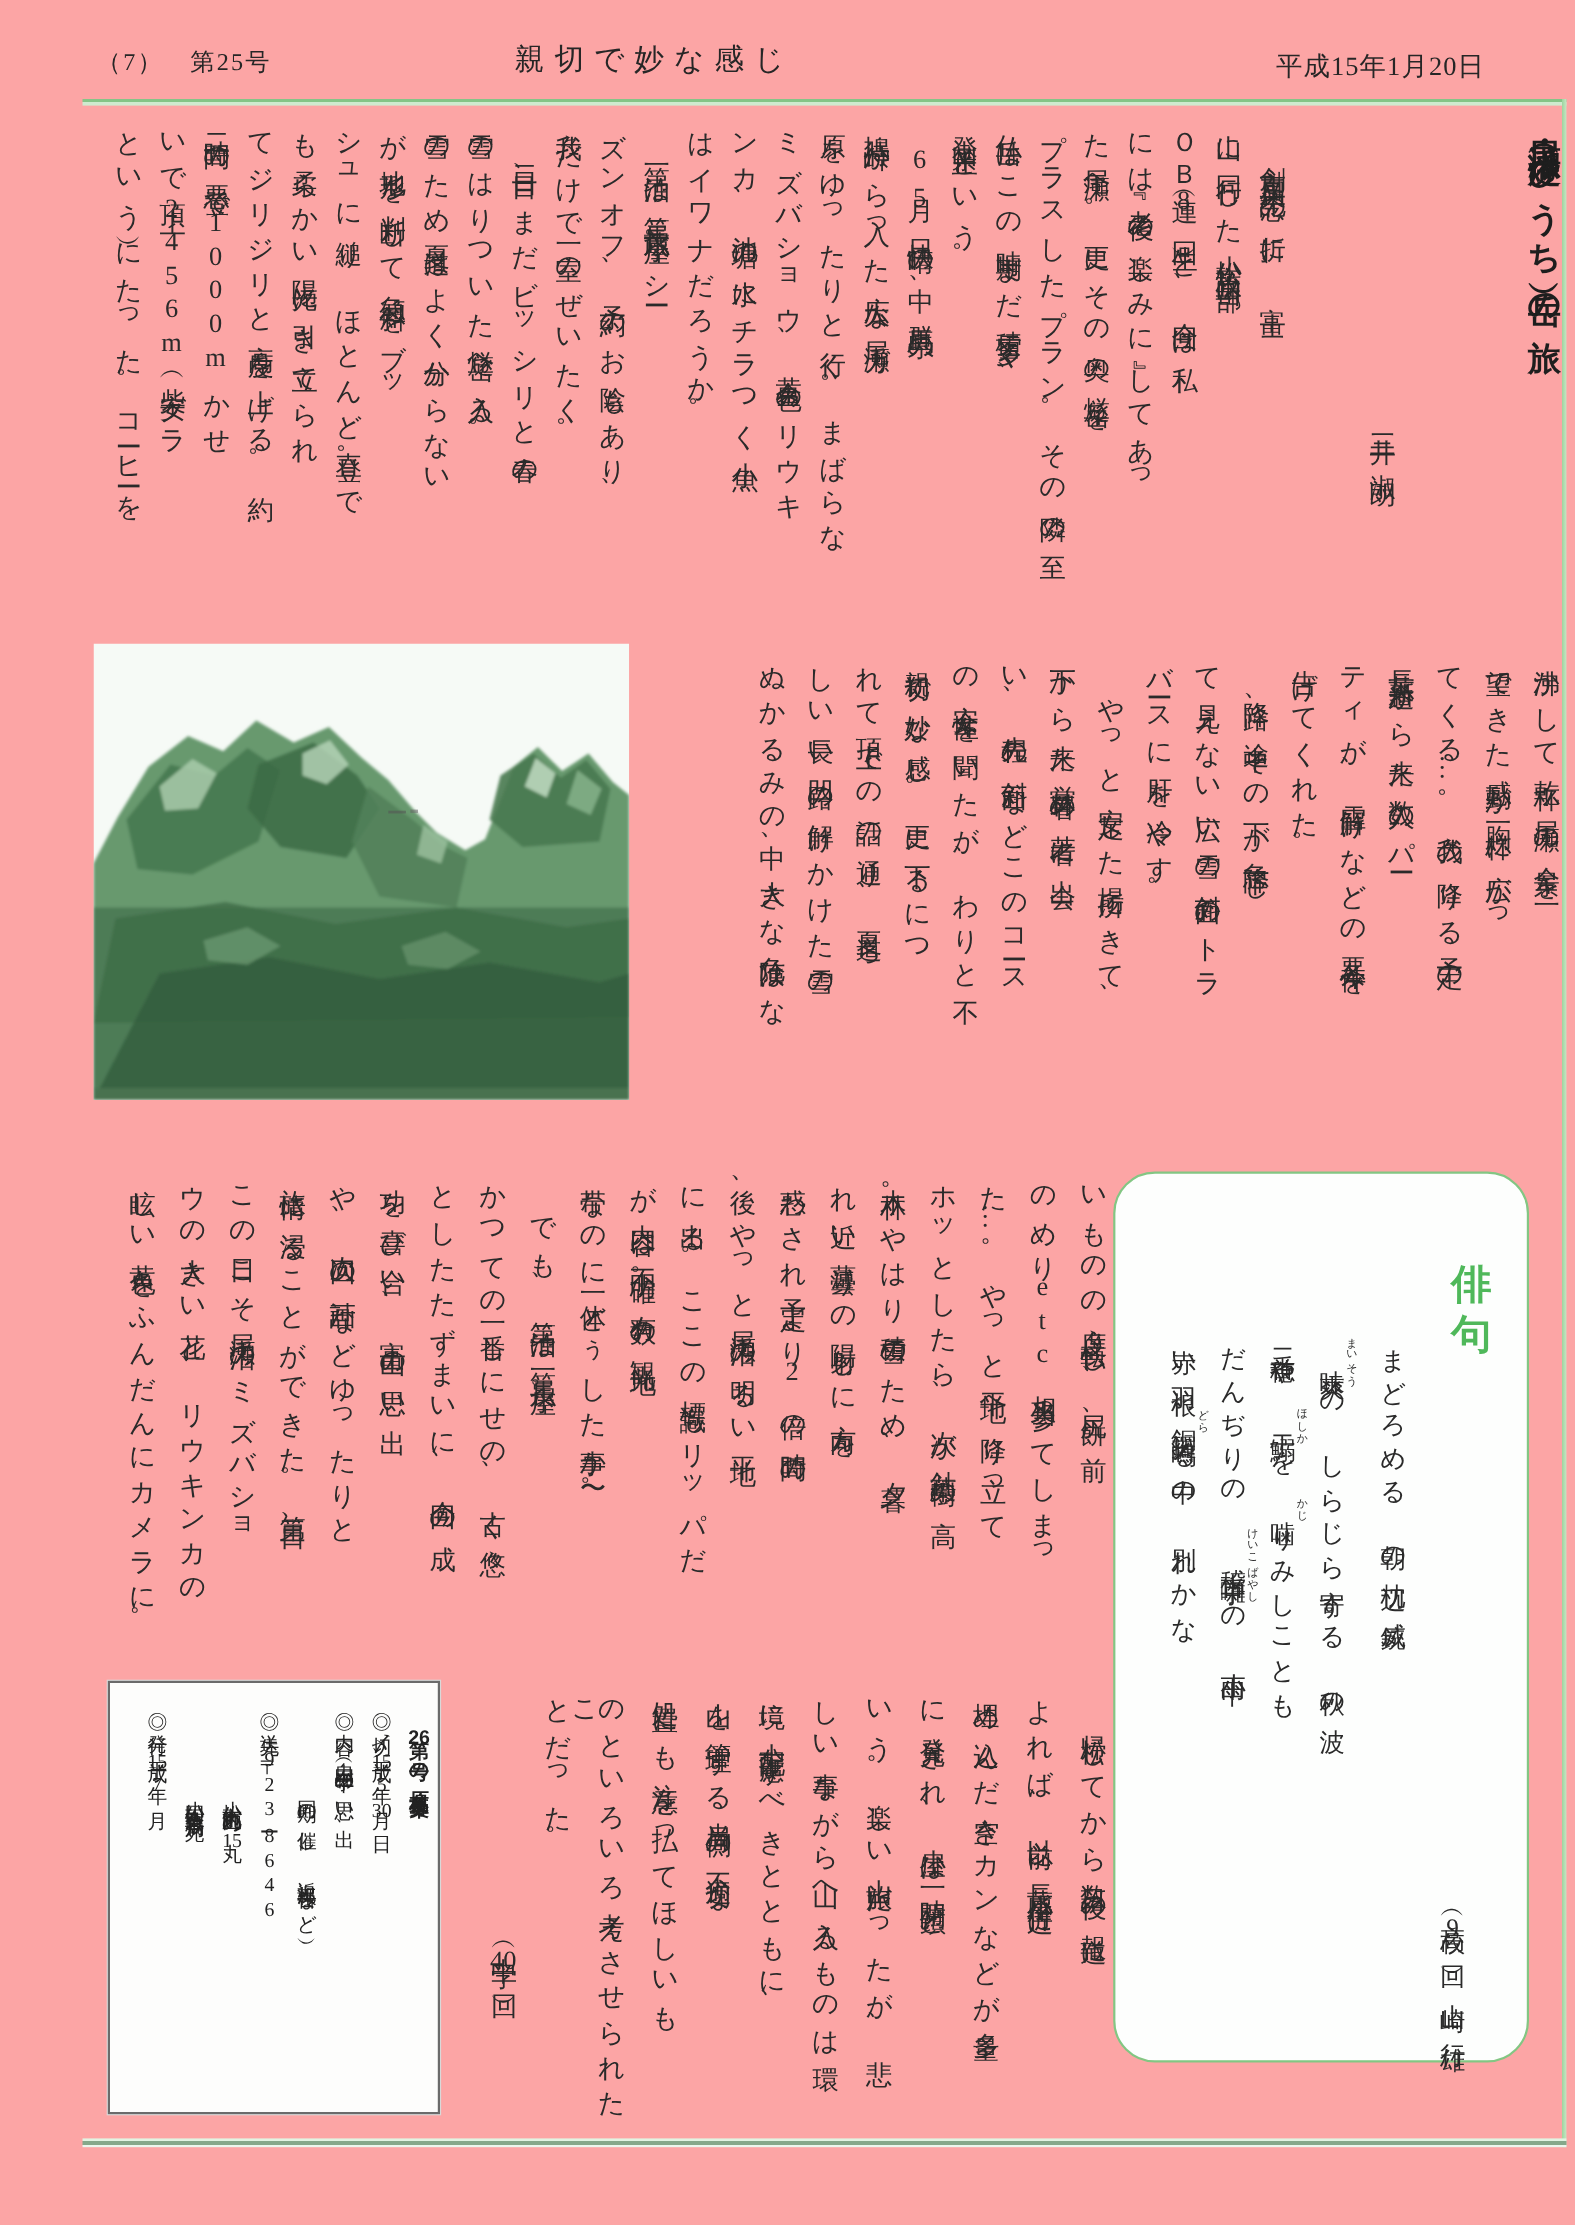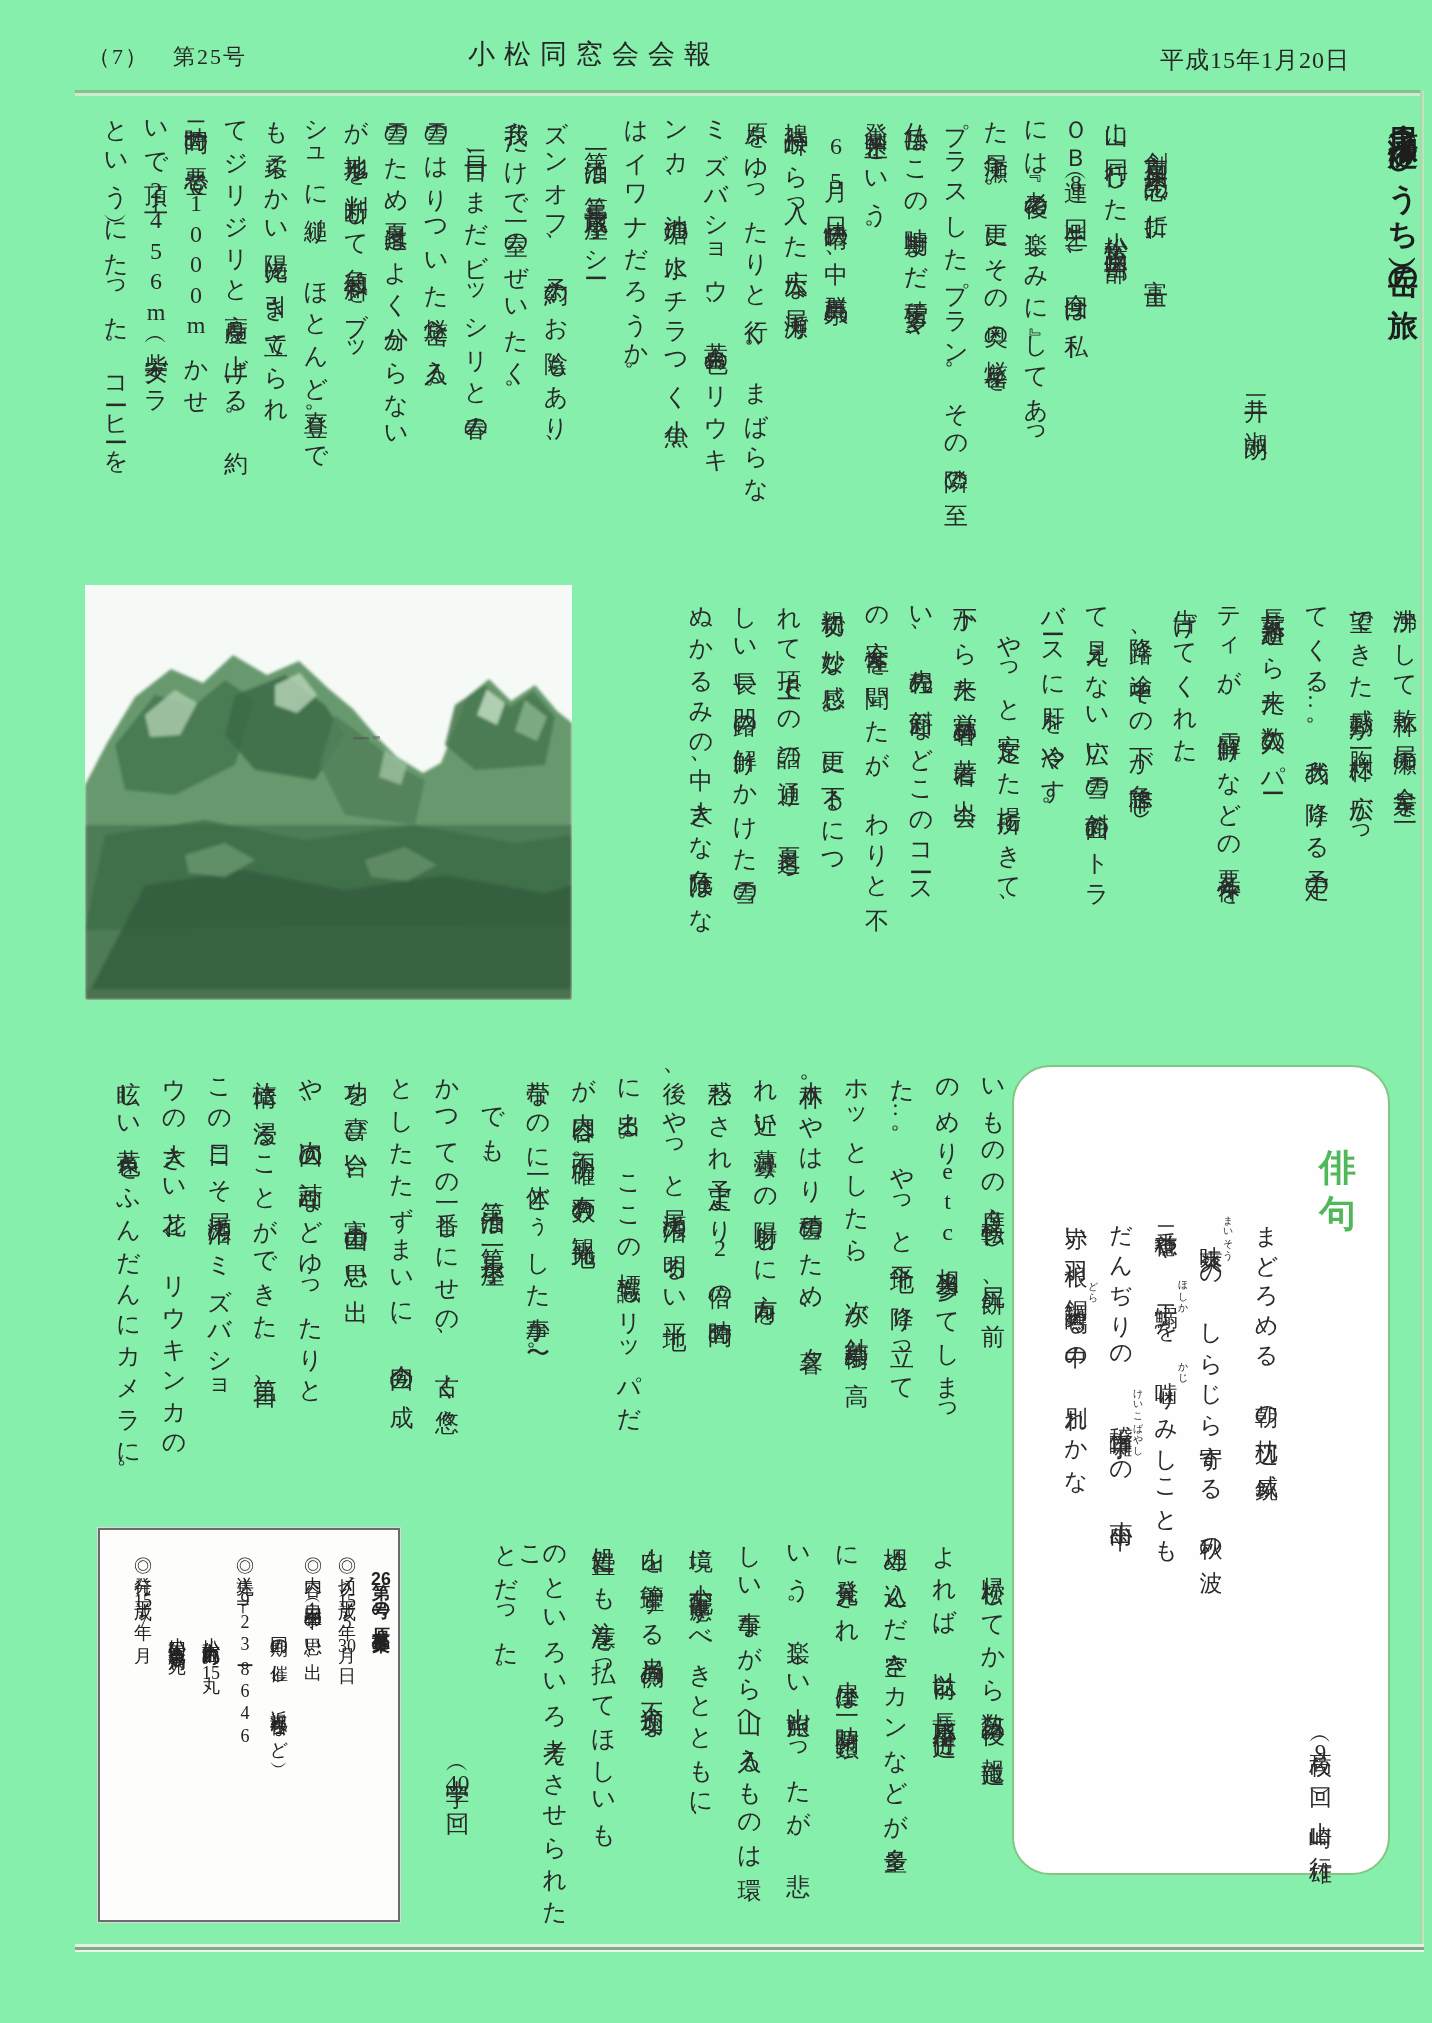--- a/index.html
+++ b/index.html
@@ -1,18 +1,18 @@
 <!DOCTYPE html>
 <html lang="ja"><head>
 <meta charset="utf-8">
 <style>
   html,body{margin:0;padding:0;background:#e8e8e8;}
   .page{
     position:relative; width:1432px; height:2023px;
-    background:#86efac; overflow:hidden;
+    background:#fca5a5; overflow:hidden;
     font-family:"Liberation Serif", serif; color:#262626;
   }
   
   .hdr{position:absolute; white-space:nowrap;}
   #header-left{left:88px; top:42px; font-size:22px; letter-spacing:2px;}
   #header-center{left:468px; top:36px; font-size:27px; letter-spacing:9px; font-weight:500;}
   #header-right{left:1160px; top:44px; font-size:24px; letter-spacing:1px;}
   .rule-top{position:absolute; left:75px; top:90px; width:1349px; height:6px;
     background:linear-gradient(to bottom,#85c487 0 45%, #cfeacf 45% 100%);}
   .rule-bottom{position:absolute; left:75px; top:1944px; width:1349px; height:8px;
@@ -61,21 +61,21 @@
   .notice-cols .tcol{width:34px; font-size:18px; letter-spacing:2.3px; color:#222;}
   .notice-title{width:42px; font-family:"Liberation Sans", sans-serif;
     font-weight:bold; font-size:22px; letter-spacing:3px; padding-top:26px;}
 </style>
 </head>
 <body>
 
 <div class="page">
 
   <div class="hdr" id="header-left">（7）　第25号</div>
-  <div class="hdr" id="header-center">小松同窓会会報</div>
+  <div class="hdr" id="header-center">親切で妙な感じ</div>
   <div class="hdr" id="header-right">平成15年1月20日</div>
   <div class="rule-top"></div>
   <div class="rule-right"></div>
   <div class="rule-bottom"></div>
 
   <div class="vcols" id="sec1">
     <div class="tcol s1-title">尾瀬・燧（ひうち）岳の旅</div>
     <div class="tcol s1-author">三井　淑朗</div>
     <div class="flow"><div class="tcol">　創立百周年記念の折に、富士</div><div class="tcol">山に同行した小松高校山岳部</div><div class="tcol">ＯＢ連（<span class="upr">8</span>回生）と、今回は私</div><div class="tcol">には『老後の楽しみに』してあっ</div><div class="tcol">た尾瀬へ。更にその奥の燧岳を</div><div class="tcol">プラスしたプラン。その隣の至</div><div class="tcol">仏岳はこの時期まだ積雪多く、</div><div class="tcol">登山禁止という。</div><div class="tcol">　<span class="upr">6</span>月<span class="upr">5</span>日快晴の中、群馬県の</div><div class="tcol">鳩待峠から入った広大な尾瀬ガ</div><div class="tcol">原をゆったりと行く。まばらな</div><div class="tcol">ミズバショウ、黄金色のリウキ</div><div class="tcol">ンカ、池塘の水にチラつく小魚</div><div class="tcol">はイワナだろうか。</div><div class="tcol">　第一泊は第二長蔵小屋。シー</div><div class="tcol">ズンオフ、予約のお陰もあり、</div><div class="tcol">我々だけで一室のぜいたく。</div><div class="tcol">　二日目、まだビッシリと春の</div><div class="tcol">雪のはりついた燧岳へ入る。</div><div class="tcol">雪のため夏道はよく分からない</div><div class="tcol">が地形を判断して急傾斜をブッ</div><div class="tcol">シュに縋り、ほとんど直登。で</div><div class="tcol">も柔らかい陽光に引き立てられ</div><div class="tcol">てジリジリと高度を上げる。約</div><div class="tcol">二時間の悪登で<span class="upr">1</span><span class="upr">0</span><span class="upr">0</span><span class="upr">0</span><span class="upr">m</span>かせ</div><div class="tcol">いで頂上<span class="upr">2</span><span class="upr">4</span><span class="upr">5</span><span class="upr">6</span><span class="upr">m</span>（柴安グラ</div><div class="tcol">という）にたった。コーヒーを</div></div>
   </div>

